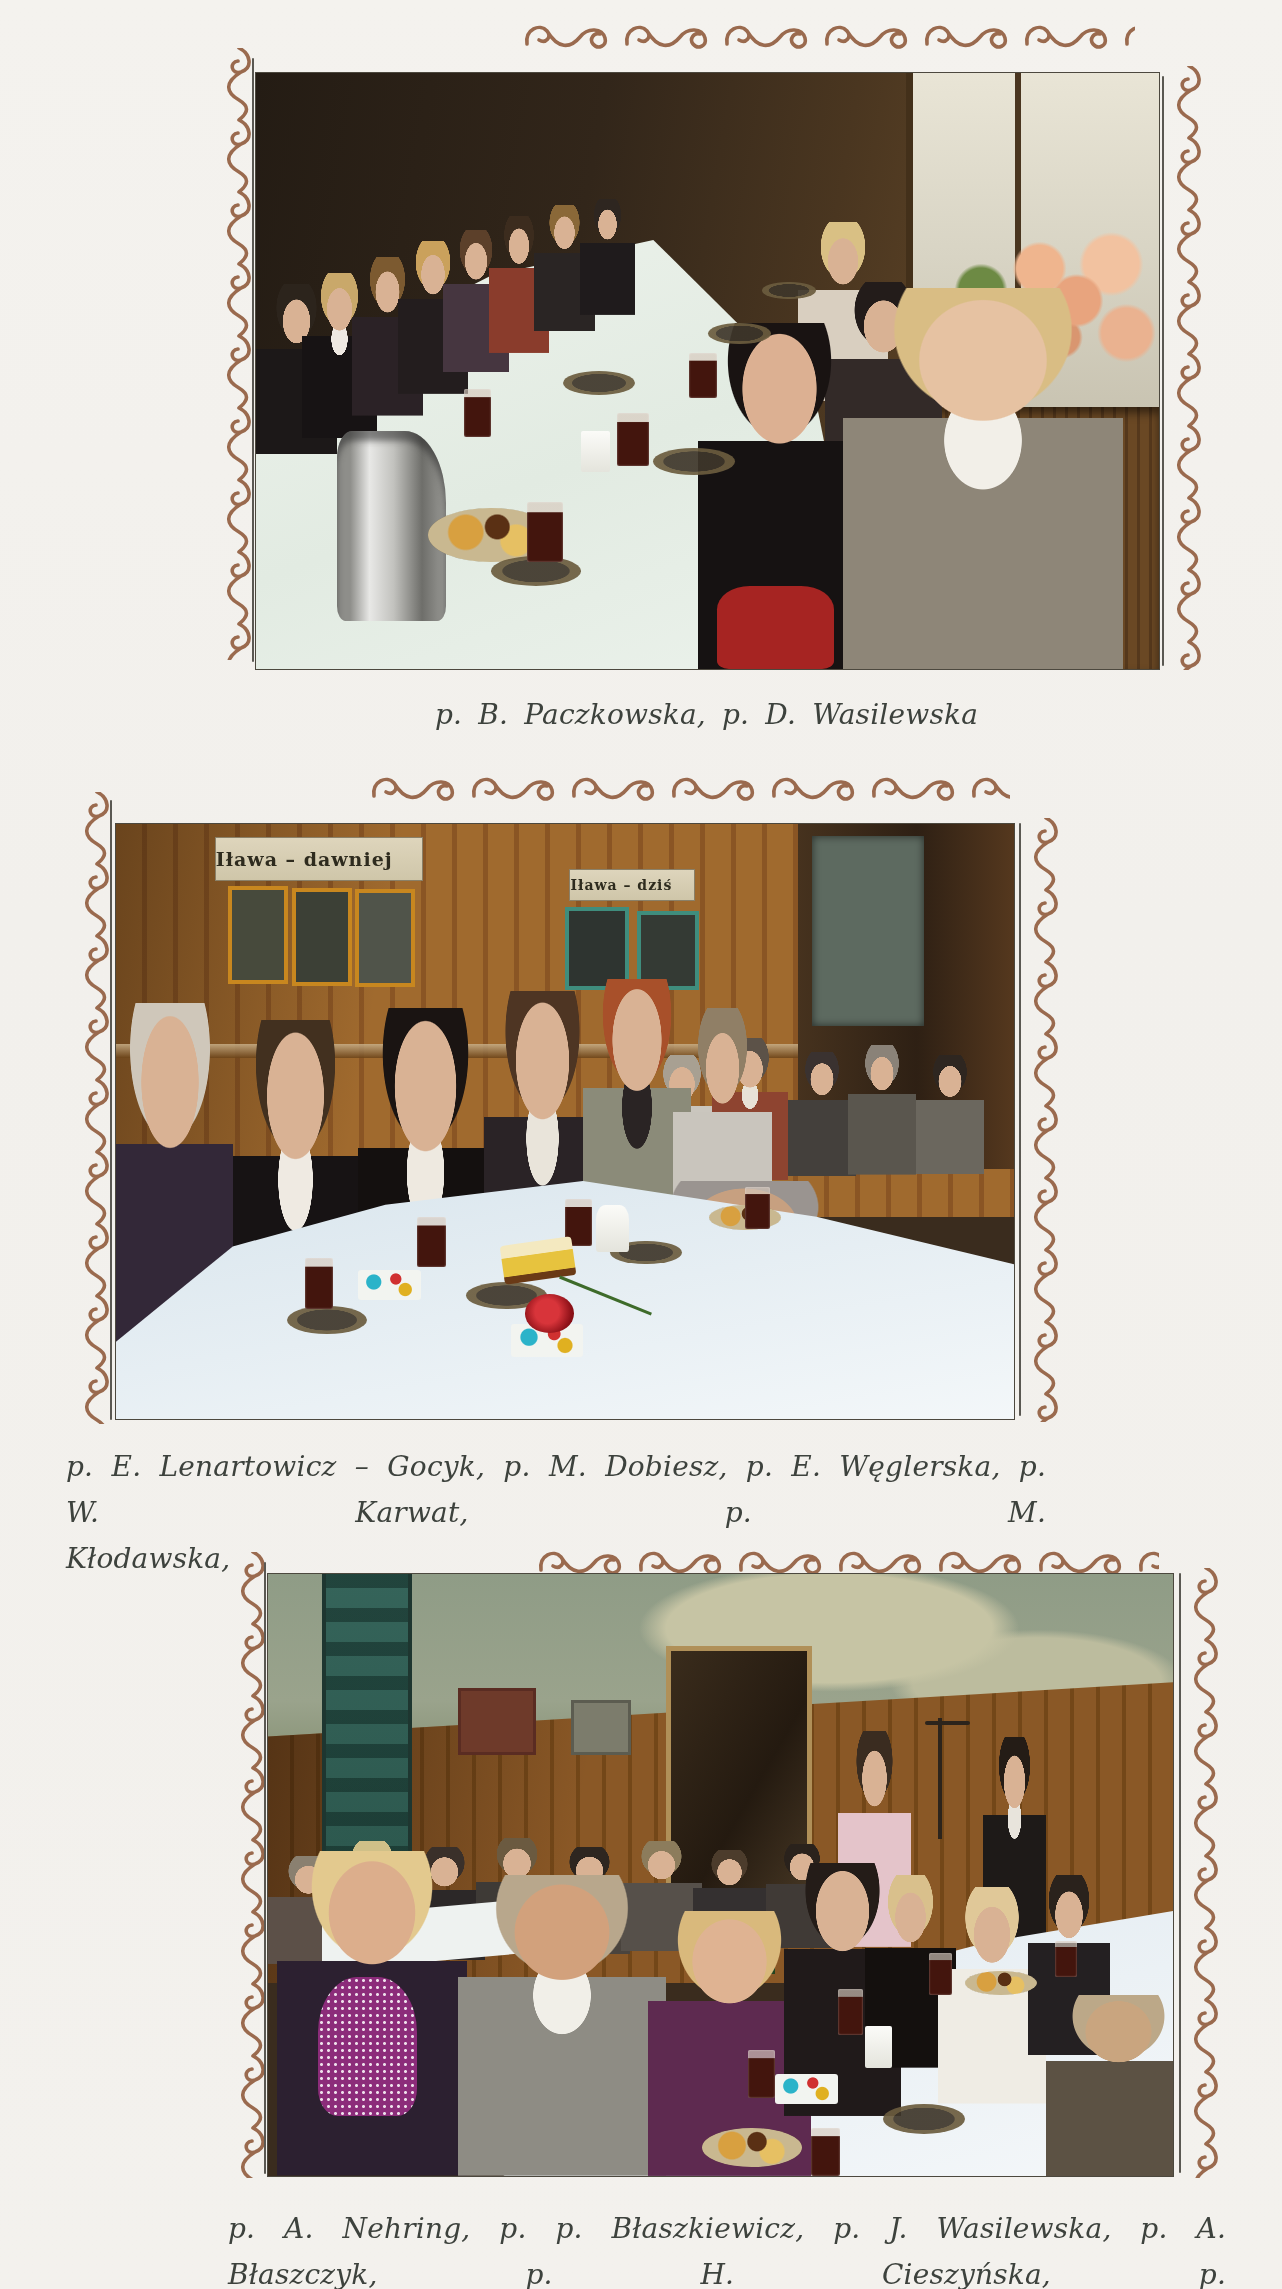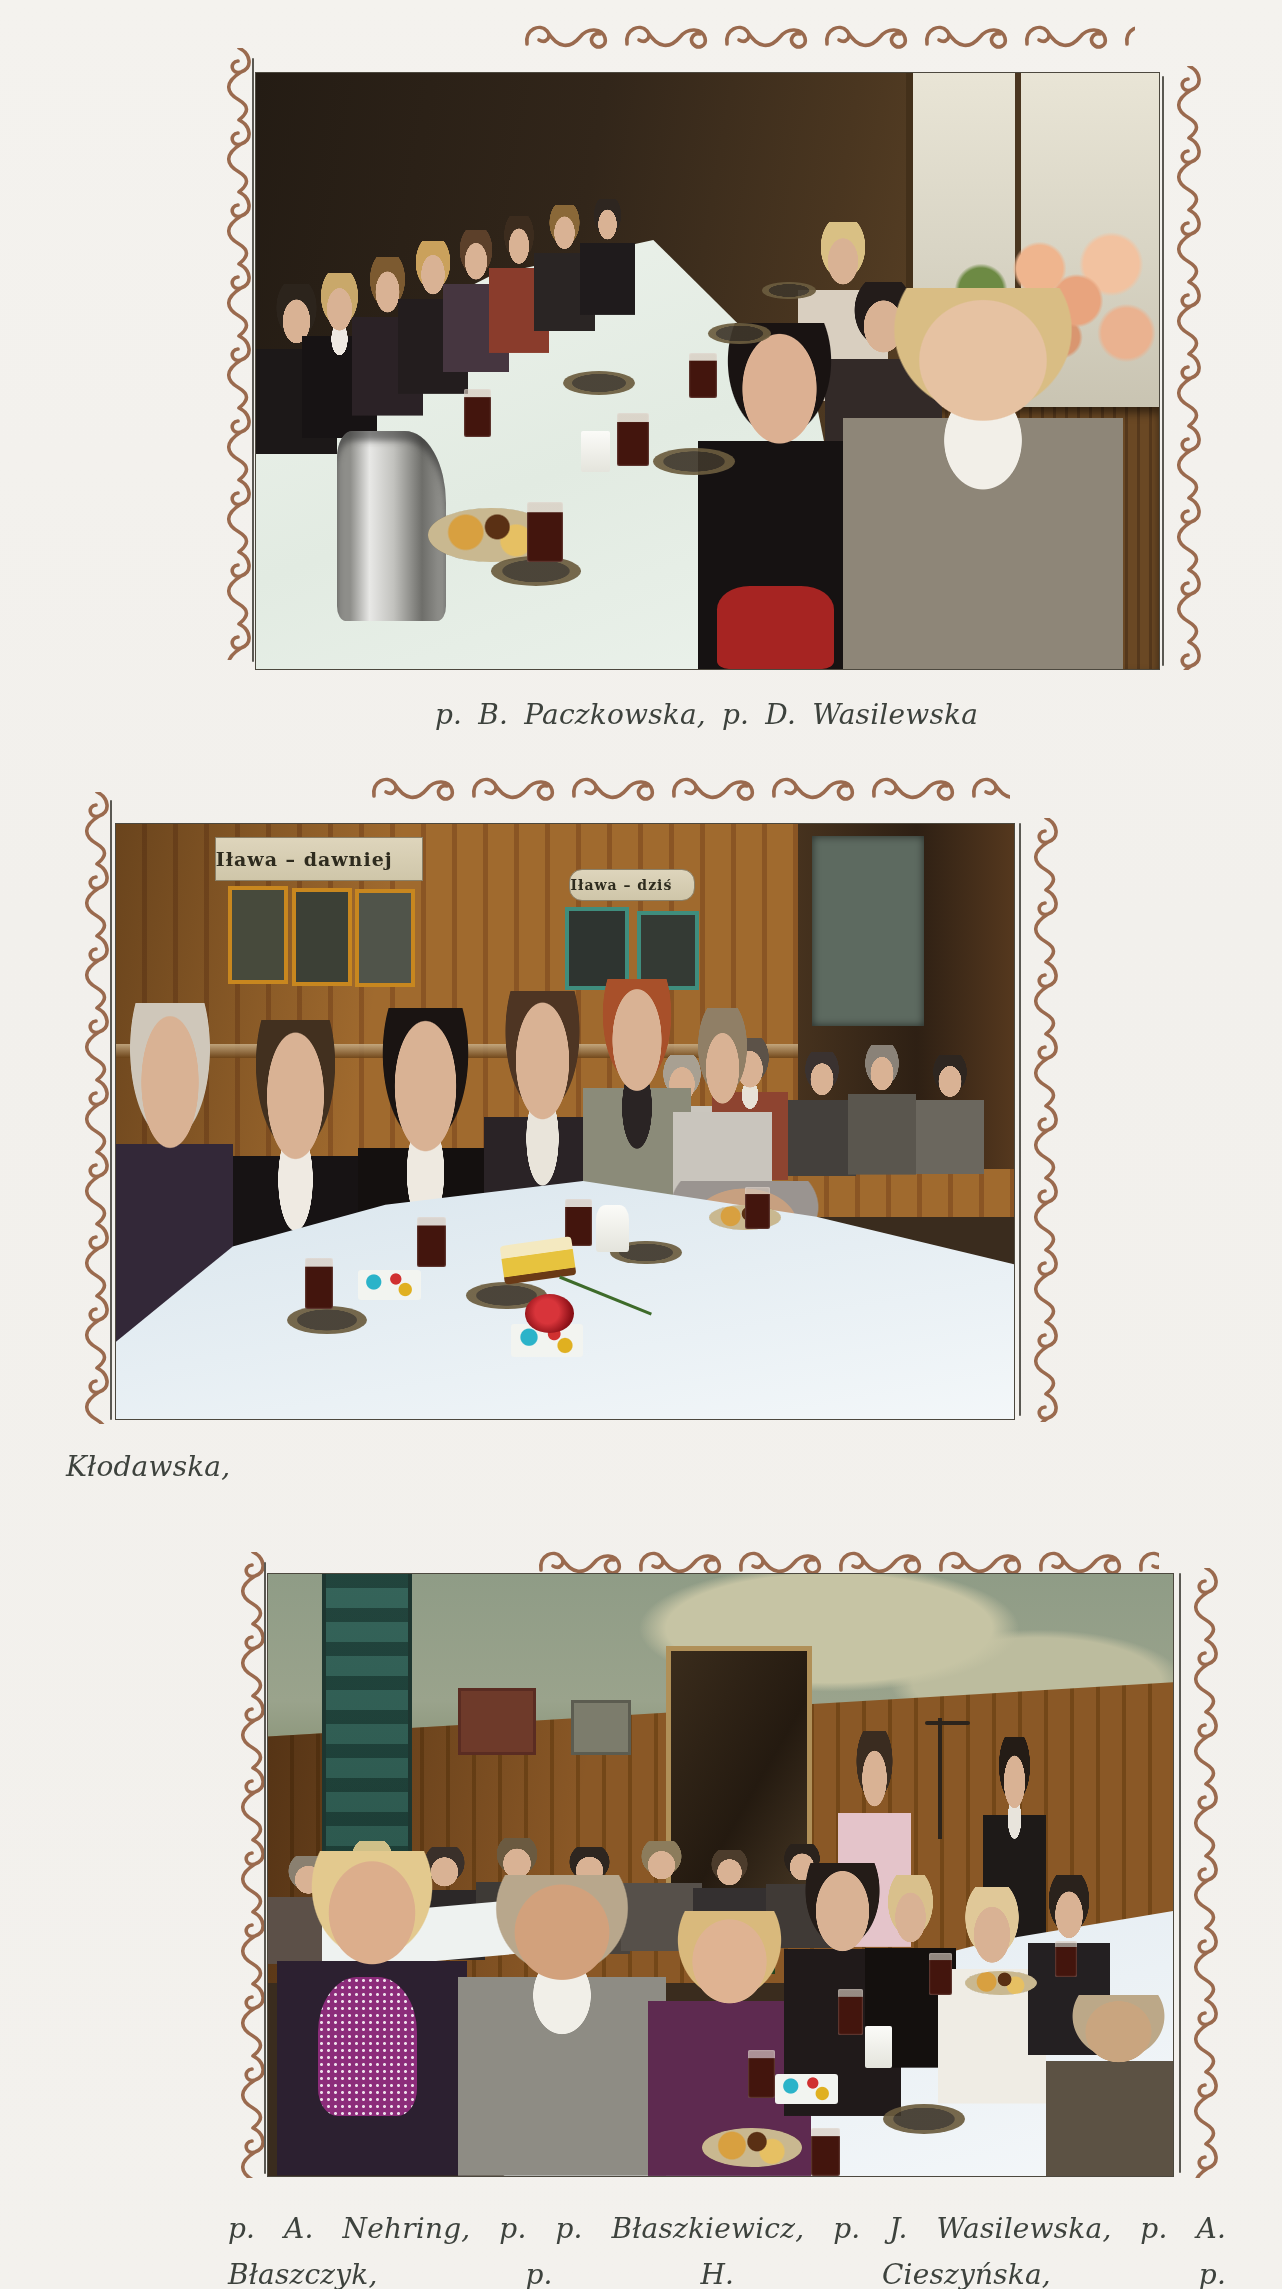--- a/index.html
+++ b/index.html
@@ -191,21 +191,21 @@
   <div class="abs" style="left:76%;top:0;width:24%;height:58%;
     background:linear-gradient(90deg,#46321e 0%,#2e2014 55%,#55381e 100%);"></div>
   <div class="abs" style="left:77.5%;top:2%;width:12.5%;height:32%;background:#5d6a60;box-shadow:inset 0 0 8px rgba(0,0,0,.6);"></div>
 
   <div class="bannerbox" style="left:11%;top:2.2%;width:23%;height:7%;font-size:19px;">
     <span>Iława – dawniej</span>
   </div>
   <div class="framed" style="left:12.5%;top:10.5%;width:5.8%;height:15%;border-width:4px;border-color:#c8871f;background:#474a3c;"></div>
   <div class="framed" style="left:19.6%;top:10.8%;width:5.8%;height:15%;border-width:4px;border-color:#c8871f;background:#3c4036;"></div>
   <div class="framed" style="left:26.6%;top:11%;width:5.8%;height:15%;border-width:4px;border-color:#c8871f;background:#50544a;"></div>
-  <div class="bannerbox" style="left:50.5%;top:7.6%;width:13.8%;height:5%;font-size:14px;border-radius:13px;">
+  <div class="bannerbox" style="left:50.5%;top:7.6%;width:13.8%;height:5%;font-size:14px;">
     <span>Iława – dziś</span>
   </div>
   <div class="framed" style="left:50%;top:14%;width:6.2%;height:12.5%;border-width:4px;border-color:#3f8d7d;background:#2e3430;"></div>
   <div class="framed" style="left:58%;top:14.6%;width:6%;height:12%;border-width:4px;border-color:#3f8d7d;background:#343a34;"></div>
 
   <div class="abs" style="left:58%;top:36%;width:42%;height:28%;">
     <div class="fig" style="left:2%;top:10%;width:20%;height:80%;--hair:#a8a092;--body:#cac6be;"></div>
     <div class="fig" style="left:20%;top:0;width:20%;height:85%;--hair:#5c5248;--body:#8e4430;--shirt:#e8e2d6;"></div>
     <div class="fig" style="left:40%;top:8%;width:18%;height:75%;--hair:#3a3230;--body:#44403c;"></div>
     <div class="fig" style="left:56%;top:4%;width:18%;height:78%;--hair:#8a8278;--body:#5a564e;"></div>
@@ -236,20 +236,21 @@
   <div class="glass" style="left:70%;top:61%;width:2.8%;height:7%;"></div>
   <div class="milk" style="left:53.5%;top:64%;width:3.6%;height:8%;border-radius:30% 30% 8% 8%;"></div>
   <div class="abs" style="left:43%;top:70%;width:8%;height:6.5%;transform:rotate(-8deg);
     border-radius:4px;background:linear-gradient(#f4e9c0 0 32%, #e7c33e 34% 80%, #6a3a16 82%);"></div>
   <div class="abs" style="left:49%;top:79%;width:11%;height:3px;background:#3e6b2a;transform:rotate(22deg);"></div>
   <div class="abs" style="left:45.5%;top:79%;width:5.5%;height:6.5%;border-radius:50%;
     background:radial-gradient(circle at 45% 45%, #d8343a 0 35%, #8e1118 70%, #6a0c10 100%);"></div>
 </div>
 
 <div class="caption" style="left:66px;top:1444px;width:980px;">
+  <div class="jline">p. E. Lenartowicz – Gocyk, p. M. Dobiesz, p. E. Węglerska, p. W. Karwat, p. M.</div>
   <div class="lline">Kłodawska,</div>
 </div>
 
 <div class="curl" style="left:537px;top:1542px;width:622px;height:46px;"><svg xmlns="http://www.w3.org/2000/svg" width="622" height="46">
       <defs>
         <pattern id="curlpat6" width="100" height="46" patternUnits="userSpaceOnUse">
           <path d="M4 28 C2 13 17 7 24 15 C29 21 23 28 16 24 M24 15 C35 33 47 33 57 21 C65 11 79 12 82 22 C84 30 75 34 70 28 C66 23 71 16 77 18" fill="none" stroke="#9a6a4e" stroke-width="3.6" stroke-linecap="round"></path>
         </pattern>
       </defs>
       <rect width="100%" height="100%" fill="url(#curlpat6)"></rect>

